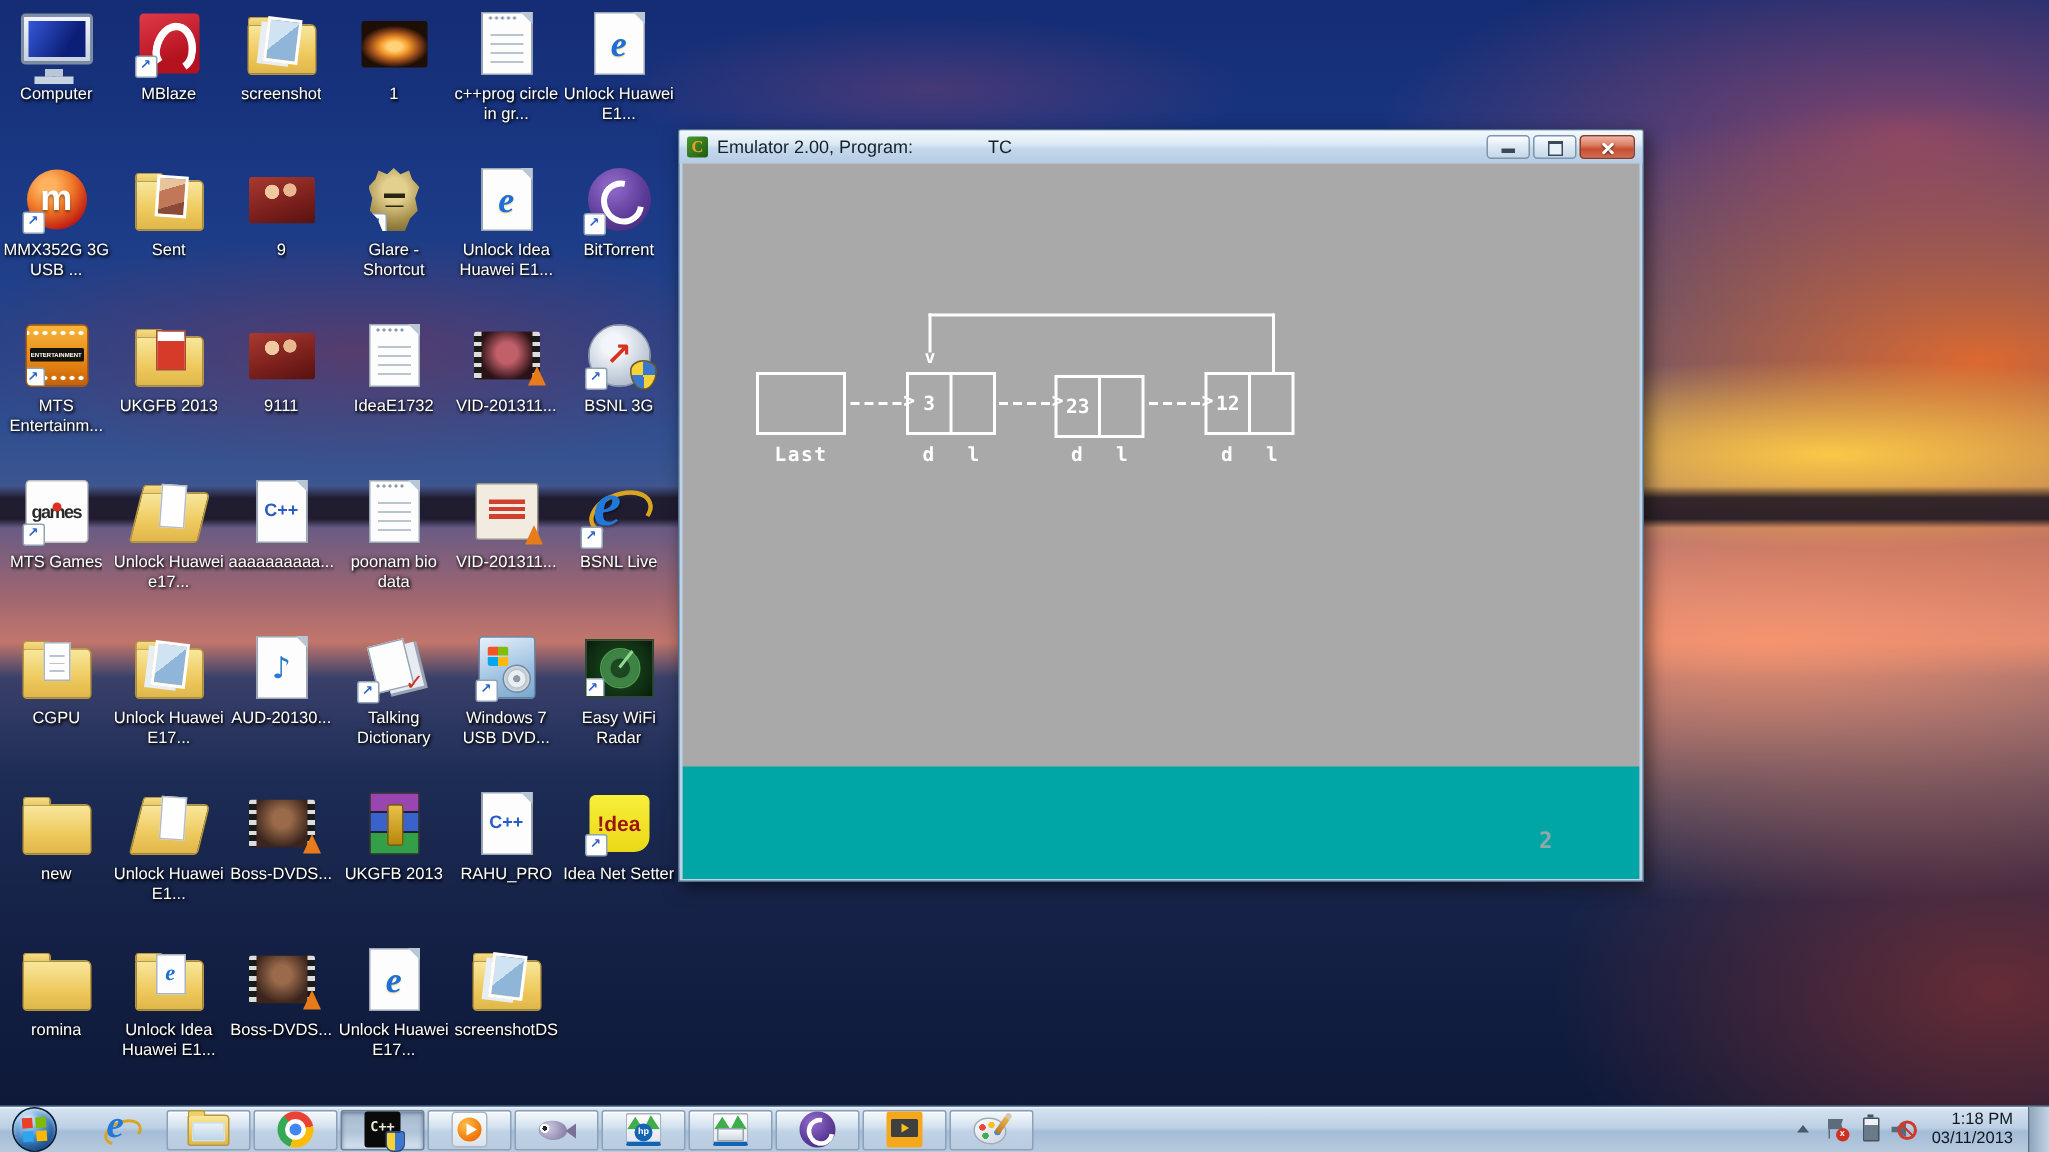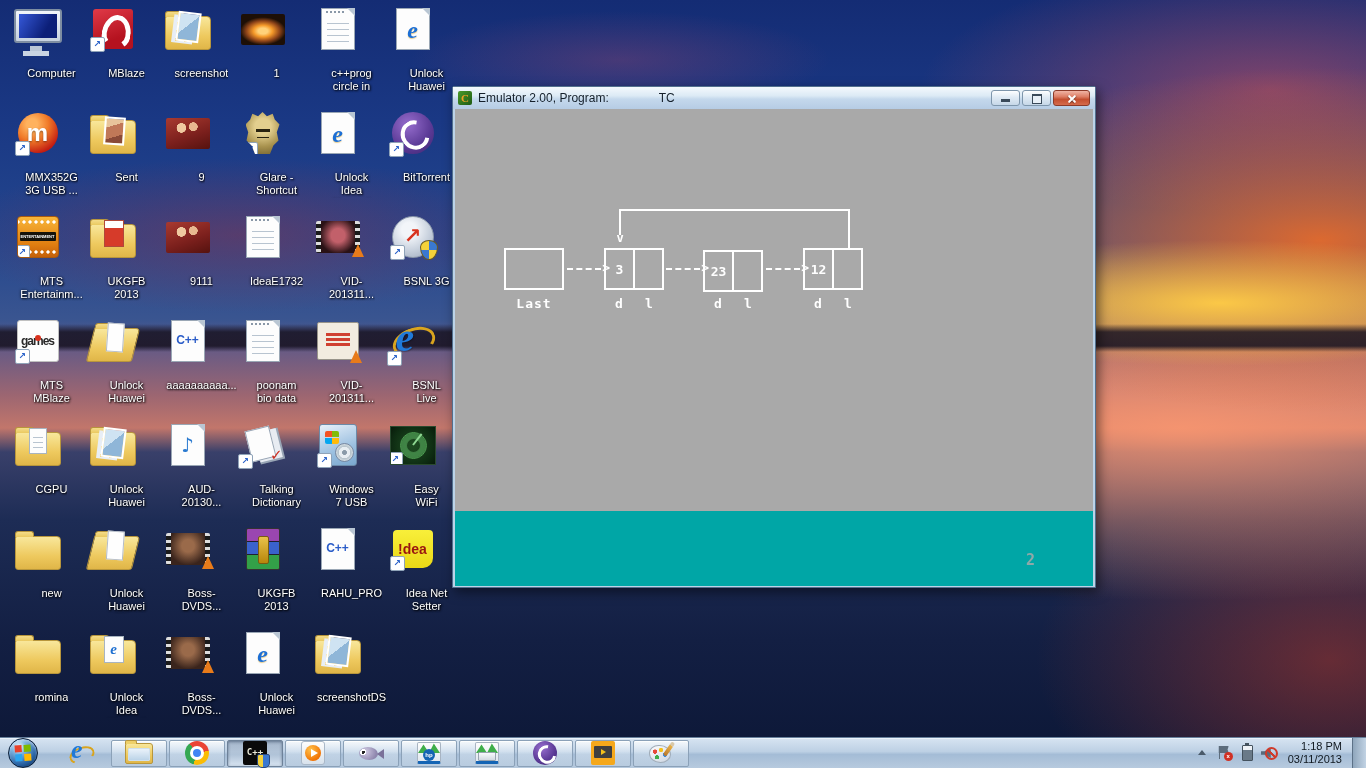--- a/index.html
+++ b/index.html
@@ -15,22 +15,22 @@
       radial-gradient(ellipse 300px 70px at 620px 60px, rgba(160,70,110,.35), transparent 70%),
       radial-gradient(ellipse 950px 230px at 1180px 428px, rgba(248,150,112,.92), transparent 75%),
       radial-gradient(ellipse 420px 260px at 1330px 660px, rgba(185,58,42,.5), transparent 70%),
       linear-gradient(to bottom, #142c74 0, #1a3884 120px, #23468e 240px, #3a5590 320px,
         #6a5b84 352px, #9d6671 396px, #c2766b 428px, #39406a 452px, #1d2c55 520px, #131f43 640px, #0c1736 768px);}
   
   .icons{position:absolute;left:0;top:4px;width:452px;display:grid;
     grid-template-columns:repeat(6,75px);grid-auto-rows:104px;justify-items:center;}
   .cell{width:75px;display:flex;flex-direction:column;align-items:center;cursor:default;}
   .iconbox{height:50px;width:100%;display:flex;align-items:center;justify-content:center;position:relative;}
-  .dlabel{margin-top:13px;font-size:11px;line-height:13px;color:#fff;text-align:center;max-width:74px;
-    max-height:27px;overflow:hidden;text-shadow:1px 1px 2px #000,0 0 3px rgba(0,0,0,.85);padding-left:28px;}
+  .dlabel{margin-top:3px;font-size:11px;line-height:13px;color:#fff;text-align:center;max-width:74px;
+    max-height:27px;overflow:hidden;text-shadow:1px 1px 2px #000,0 0 3px rgba(0,0,0,.85);}
   .dicon{position:relative;flex:none;}
   .sc{position:absolute;left:-3px;bottom:-3px;width:13px;height:13px;background:#fff;border:1px solid #8fa3b8;
     border-radius:2px;z-index:5;}
   .sc::after{content:"\2197";position:absolute;left:0;top:0;width:13px;text-align:center;
     color:#2a62c9;font:bold 9px/13px "DejaVu Sans",sans-serif;}
   
   .i-computer{width:44px;height:30px;margin-top:-6px;background:linear-gradient(#f2f6fa,#c6d2e0);
     border:2px solid #7e8ea2;border-radius:3px;}
   .i-computer::before{content:"";position:absolute;inset:3px;background:linear-gradient(120deg,#3558d8,#0c1f78 70%);}
   .i-computer::after{content:"";position:absolute;left:14px;bottom:-10px;width:12px;height:5px;background:#b9c6d6;
@@ -437,21 +437,21 @@
           </div>
         </div>
         <div class="dlabel">BSNL 3G</div>
       </div>
       <div class="cell">
         <div class="iconbox">
           <div class="dicon i-mts-games">
             <i class="sc"></i>
           </div>
         </div>
-        <div class="dlabel">MTS MBlaze</div>
+        <div class="dlabel">MTS Games</div>
       </div>
       <div class="cell">
         <div class="iconbox">
           <div class="dicon i-folder-open"></div>
         </div>
         <div class="dlabel">Unlock Huawei e17...</div>
       </div>
       <div class="cell">
         <div class="iconbox">
           <div class="dicon i-cpp-document"></div>

